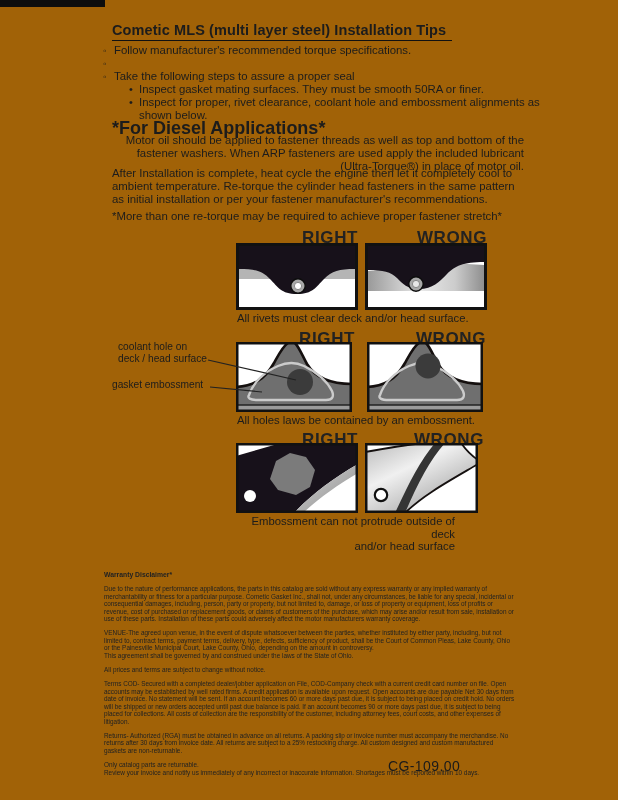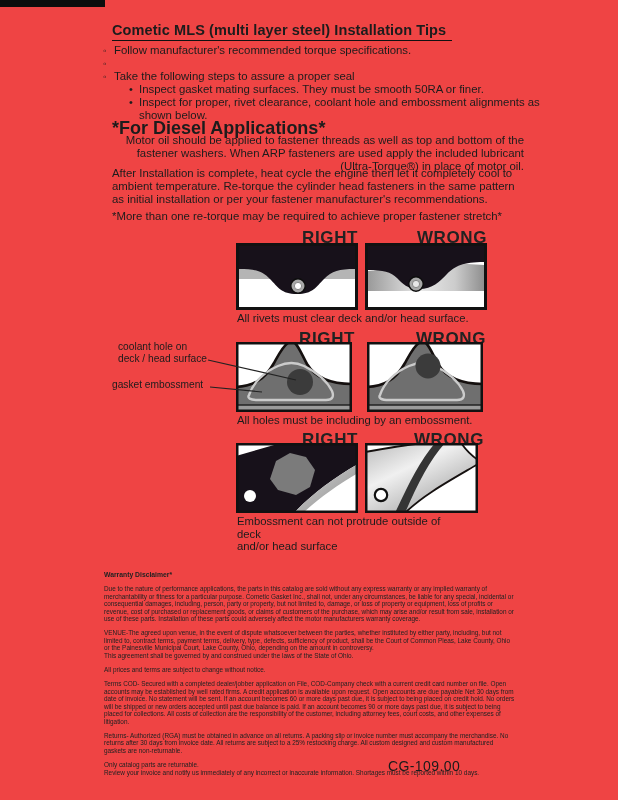--- a/index.html
+++ b/index.html
@@ -1,18 +1,18 @@
 <!DOCTYPE html>
 <html><head>
 <meta charset="utf-8">
 <style>
   * { margin:0; padding:0; box-sizing:border-box; }
   html,body { background:#ffffff; }
   body { width:618px; height:800px; font-family:"Liberation Sans", sans-serif; color:#1c1c1c; }
-  .page { position:relative; width:618px; height:800px; background:#ef4444; overflow:hidden; }
+  .page { position:relative; width:618px; height:800px; background:#a16207; overflow:hidden; }
 
   .scan-mark { position:absolute; left:0; top:0; width:105px; height:7px; background:#0d0d0d; }
 
   .title { position:absolute; left:112px; top:22px; font-size:14.5px; font-weight:bold;
            border-bottom:1.6px solid #111; padding-bottom:2px; padding-right:6px; letter-spacing:0.1px; }
 
   .bullets { position:absolute; left:103px; top:44px; width:470px; font-size:11.4px; line-height:13.1px; }
   .bullet-row { display:flex; }
   .bullet-row .marker { width:11px; font-size:10px; flex:0 0 11px; }
   .bullet-row.sub { padding-left:26px; }
@@ -142,21 +142,21 @@
     <path d="M13,53 C17,41 28,30 42,24 C51,20 60,20 68,24 C80,30 91,39 96,49 C98,54 97,58 90,58 L22,58 C14,58 11,56 13,53 Z" fill="none" stroke="#cbcbcb" stroke-width="2.4" stroke-linejoin="round"></path>
     <circle cx="61" cy="24" r="12.5" fill="#3b3b3b"></circle>
     <rect x="1.25" y="1.25" width="113.5" height="67.5" fill="none" stroke="#111111" stroke-width="2.5"></rect>
   </svg>
 
   <svg class="ann-lines" viewBox="0 0 100 48">
     <line x1="3" y1="8" x2="91" y2="28" stroke="#222222" stroke-width="1.2"></line>
     <line x1="5" y1="35" x2="57" y2="40" stroke="#222222" stroke-width="1.2"></line>
   </svg>
 
-  <div class="caption" style="left:237px; top:414px;">All holes must be including by an embossment.</div>
+  <div class="caption" style="left:237px; top:414px;">All holes laws be contained by an embossment.</div>
 
   <div class="diag-label" style="left:236px; top:430px;">RIGHT</div>
   <div class="diag-label" style="left:362px; top:430px;">WRONG</div>
 
   <svg class="box" style="left:236px; top:443px;" width="122" height="70" viewBox="0 0 122 70">
     <defs>
       <linearGradient id="edge3" x1="0" y1="0" x2="1" y2="1">
         <stop offset="0" stop-color="#d8d8d8"></stop>
           <stop offset="1" stop-color="#8a8a8a"></stop>
       </linearGradient>
@@ -177,21 +177,21 @@
           <stop offset="1" stop-color="#9a9a9a"></stop>
       </linearGradient>
     </defs>
     <rect x="0" y="0" width="113" height="70" fill="#ffffff"></rect>
     <path d="M0,9 C22,5 40,2 58,0 L96,0 C101,7 107,13 113,17 L113,21 C84,38 58,52 40,70 L0,70 Z" fill="url(#band3)" stroke="#15100f" stroke-width="1.8"></path>
     <path d="M70,0 C55,18 44,40 30,70 L40,70 C52,42 64,18 80,0 Z" fill="#353535"></path>
     <circle cx="16" cy="52" r="6.2" fill="#ffffff" stroke="#111111" stroke-width="2.2"></circle>
     <rect x="1.25" y="1.25" width="110.5" height="67.5" fill="none" stroke="#111111" stroke-width="2.5"></rect>
   </svg>
 
-  <div class="caption" style="left:237px; top:515px; width:230px;">
+  <div class="caption" style="left:225px; top:515px; width:230px;text-align:right;">
     <div>Embossment can not protrude outside of deck</div>
     <div>and/or head surface</div>
   </div>
 
   <div class="warranty">
     <div class="w-head">Warranty Disclaimer*</div>
     <p>Due to the nature of performance applications, the parts in this catalog are sold without any express warranty or any implied warranty of merchantability or fitness for a particular purpose.  Cometic Gasket Inc., shall not, under any circumstances, be liable for any special, incidental or consequential damages, including, person, party or property, but not limited to, damage, or loss of property or equipment, loss of profits or revenue, cost of purchased or replacement goods, or claims of customers of the purchase, which may arise and/or result from sale, installation or use of these parts.  Installation of these parts could adversely affect the motor manufacturers warranty coverage.</p>
     <p class="tight">VENUE-The agreed upon venue, in the event of dispute whatsoever between the parties, whether instituted by either party, including, but not limited to, contract terms, payment terms, delivery, type, defects, sufficiency of product, shall be the Court of Common Pleas, Lake County, Ohio or the Painesville Municipal Court, Lake County, Ohio, depending on the amount in controversy.</p>
     <p>This agreement shall be governed by and construed under the laws of the State of Ohio.</p>
     <p>All prices and terms are subject to change without notice.</p>

